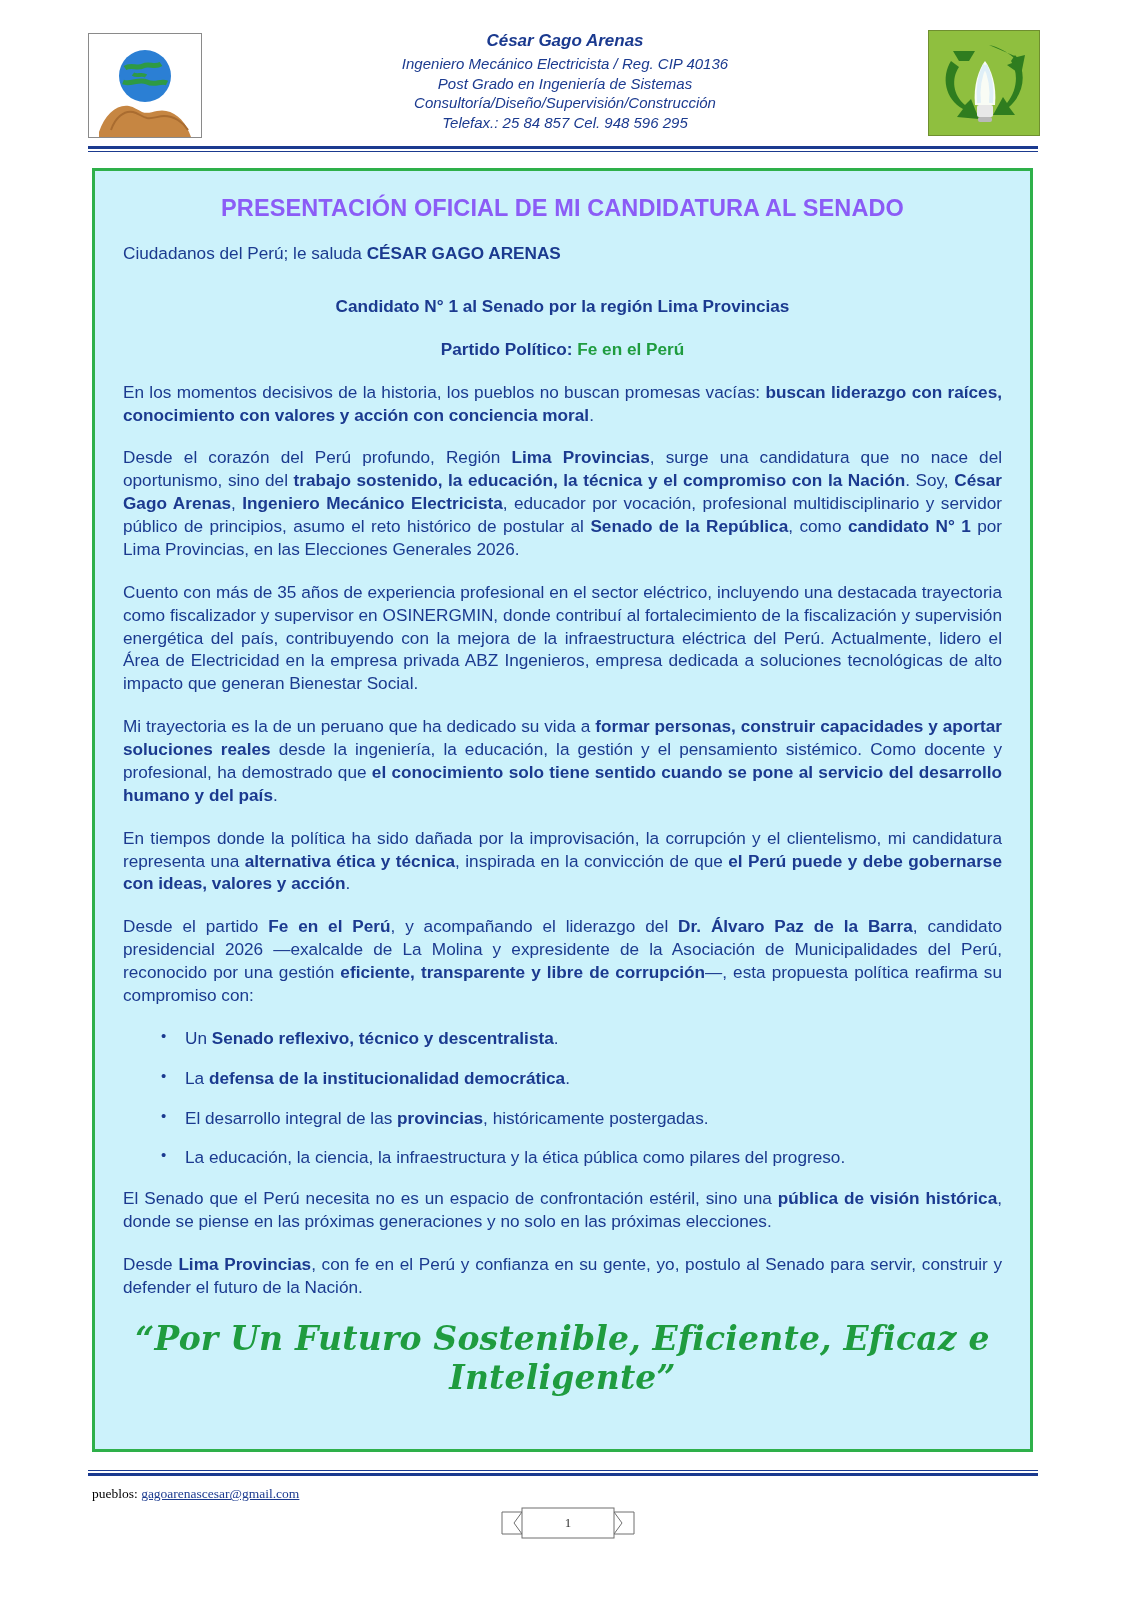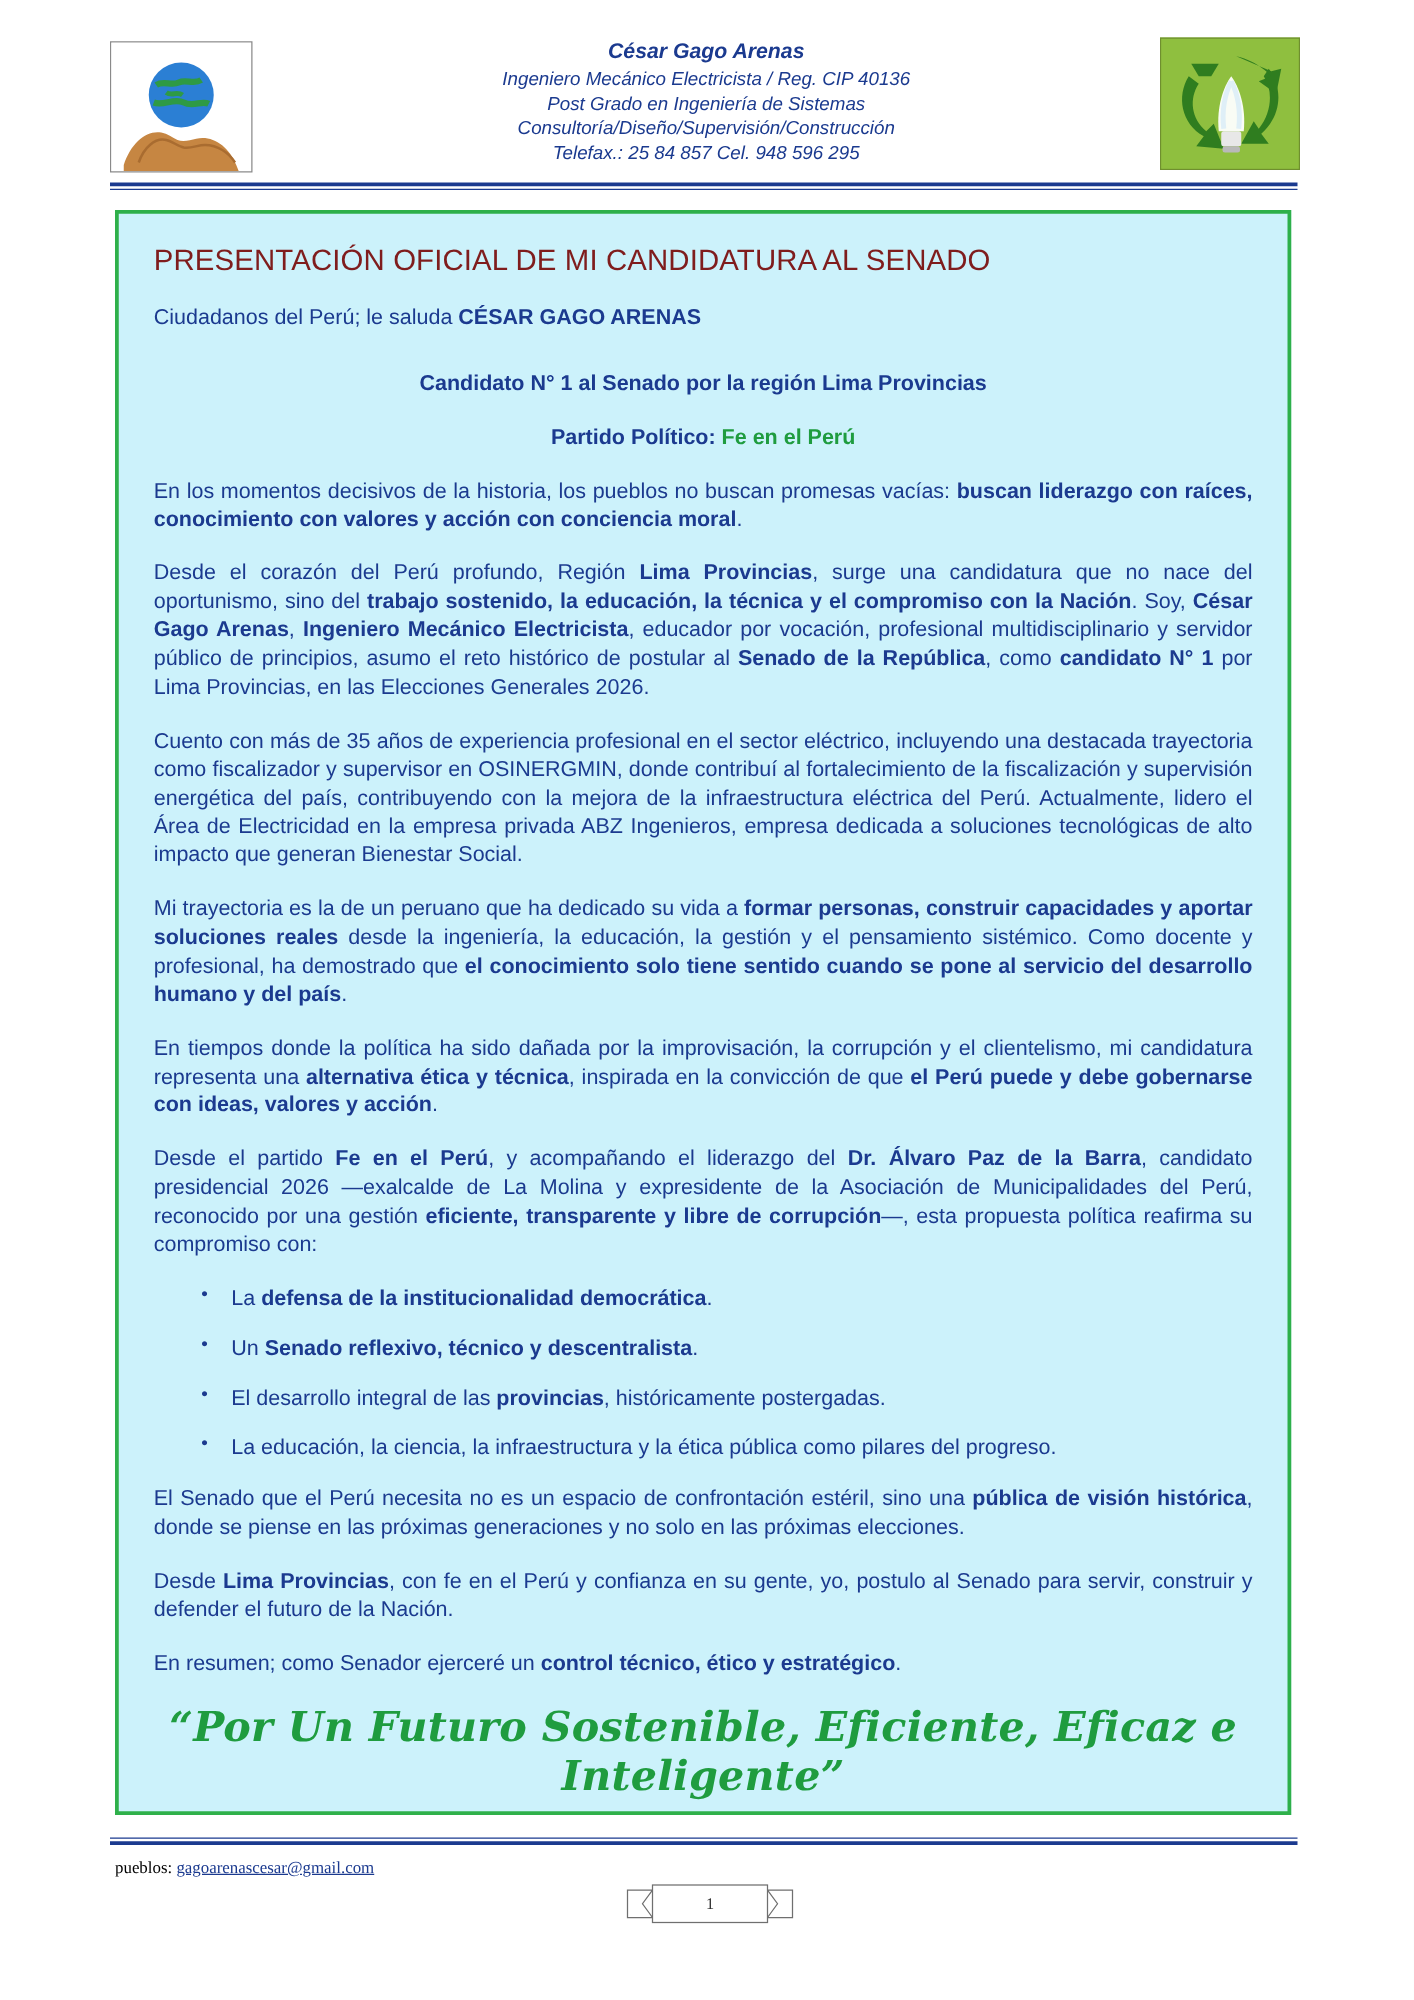--- a/index.html
+++ b/index.html
@@ -89,24 +89,24 @@
     background: #ccf2fb;
     border: 3px solid #2eb04a;
     box-sizing: border-box;
   }
   .doc-inner {
     padding: 20px 28px 10px 28px;
   }
 
   h1.title {
     margin: 4px 0 20px 0;
-    text-align: left;
+    text-align: center;
     font-size: 23.5px;
-    font-weight: normal;
-    color: #7f1d1d;
+    font-weight: bold;
+    color: #8b5cf6;
     letter-spacing: 0.1px;
   }
 
   p.para {
     margin: 0 0 20px 0;
     font-size: 17.2px;
     line-height: 1.33;
     text-align: justify;
     color: #1b3a8f;
   }
@@ -294,44 +294,41 @@
     <p class="para">
       <span>En tiempos donde la política ha sido dañada por la improvisación, la corrupción y el clientelismo, mi candidatura representa una </span><span class="b">alternativa ética y técnica</span><span>, inspirada en la convicción de que </span><span class="b">el Perú puede y debe gobernarse con ideas, valores y acción</span><span>.</span>
     </p>
 
     <p class="para">
       <span>Desde el partido </span><span class="b">Fe en el Perú</span><span>, y acompañando el liderazgo del </span><span class="b">Dr. Álvaro Paz de la Barra</span><span>, candidato presidencial 2026 —exalcalde de La Molina y expresidente de la Asociación de Municipalidades del Perú, reconocido por una gestión </span><span class="b">eficiente, transparente y libre de corrupción</span><span>—, esta propuesta política reafirma su compromiso con:</span>
     </p>
 
     <ul class="bullets">
       <li>
-        <span>La </span><span class="b">defensa de la institucionalidad democrática</span><span>.</span>
+        <span>Un </span><span class="b">Senado reflexivo, técnico y descentralista</span><span>.</span>
       </li>
       <li>
-        <span>Un </span><span class="b">Senado reflexivo, técnico y descentralista</span><span>.</span>
+        <span>La </span><span class="b">defensa de la institucionalidad democrática</span><span>.</span>
       </li>
       <li>
         <span>El desarrollo integral de las </span><span class="b">provincias</span><span>, históricamente postergadas.</span>
       </li>
       <li>
         <span>La educación, la ciencia, la infraestructura y la ética pública como pilares del progreso.</span><span class="b"></span><span></span>
       </li>
     </ul>
 
     <p class="para">
       <span>El Senado que el Perú necesita no es un espacio de confrontación estéril, sino una </span><span class="b">pública de visión histórica</span><span>, donde se piense en las próximas generaciones y no solo en las próximas elecciones.</span>
     </p>
 
     <p class="para">
       <span>Desde </span><span class="b">Lima Provincias</span><span>, con fe en el Perú y confianza en su gente, yo, postulo al Senado para servir, construir y defender el futuro de la Nación.</span>
     </p>
 
-    <p class="para">
-      <span>En resumen; como Senador ejerceré un </span><span class="b">control técnico, ético y estratégico</span><span>.</span>
-    </p>
 
     <div class="slogan">“Por Un Futuro Sostenible, Eficiente, Eficaz e Inteligente”</div>
 
   </div>
 </div>
 
 <div class="footer">
   <div class="footer-rule-wrap">
     <div class="footer-rule-thin"></div>
     <div class="footer-rule-thick"></div>

